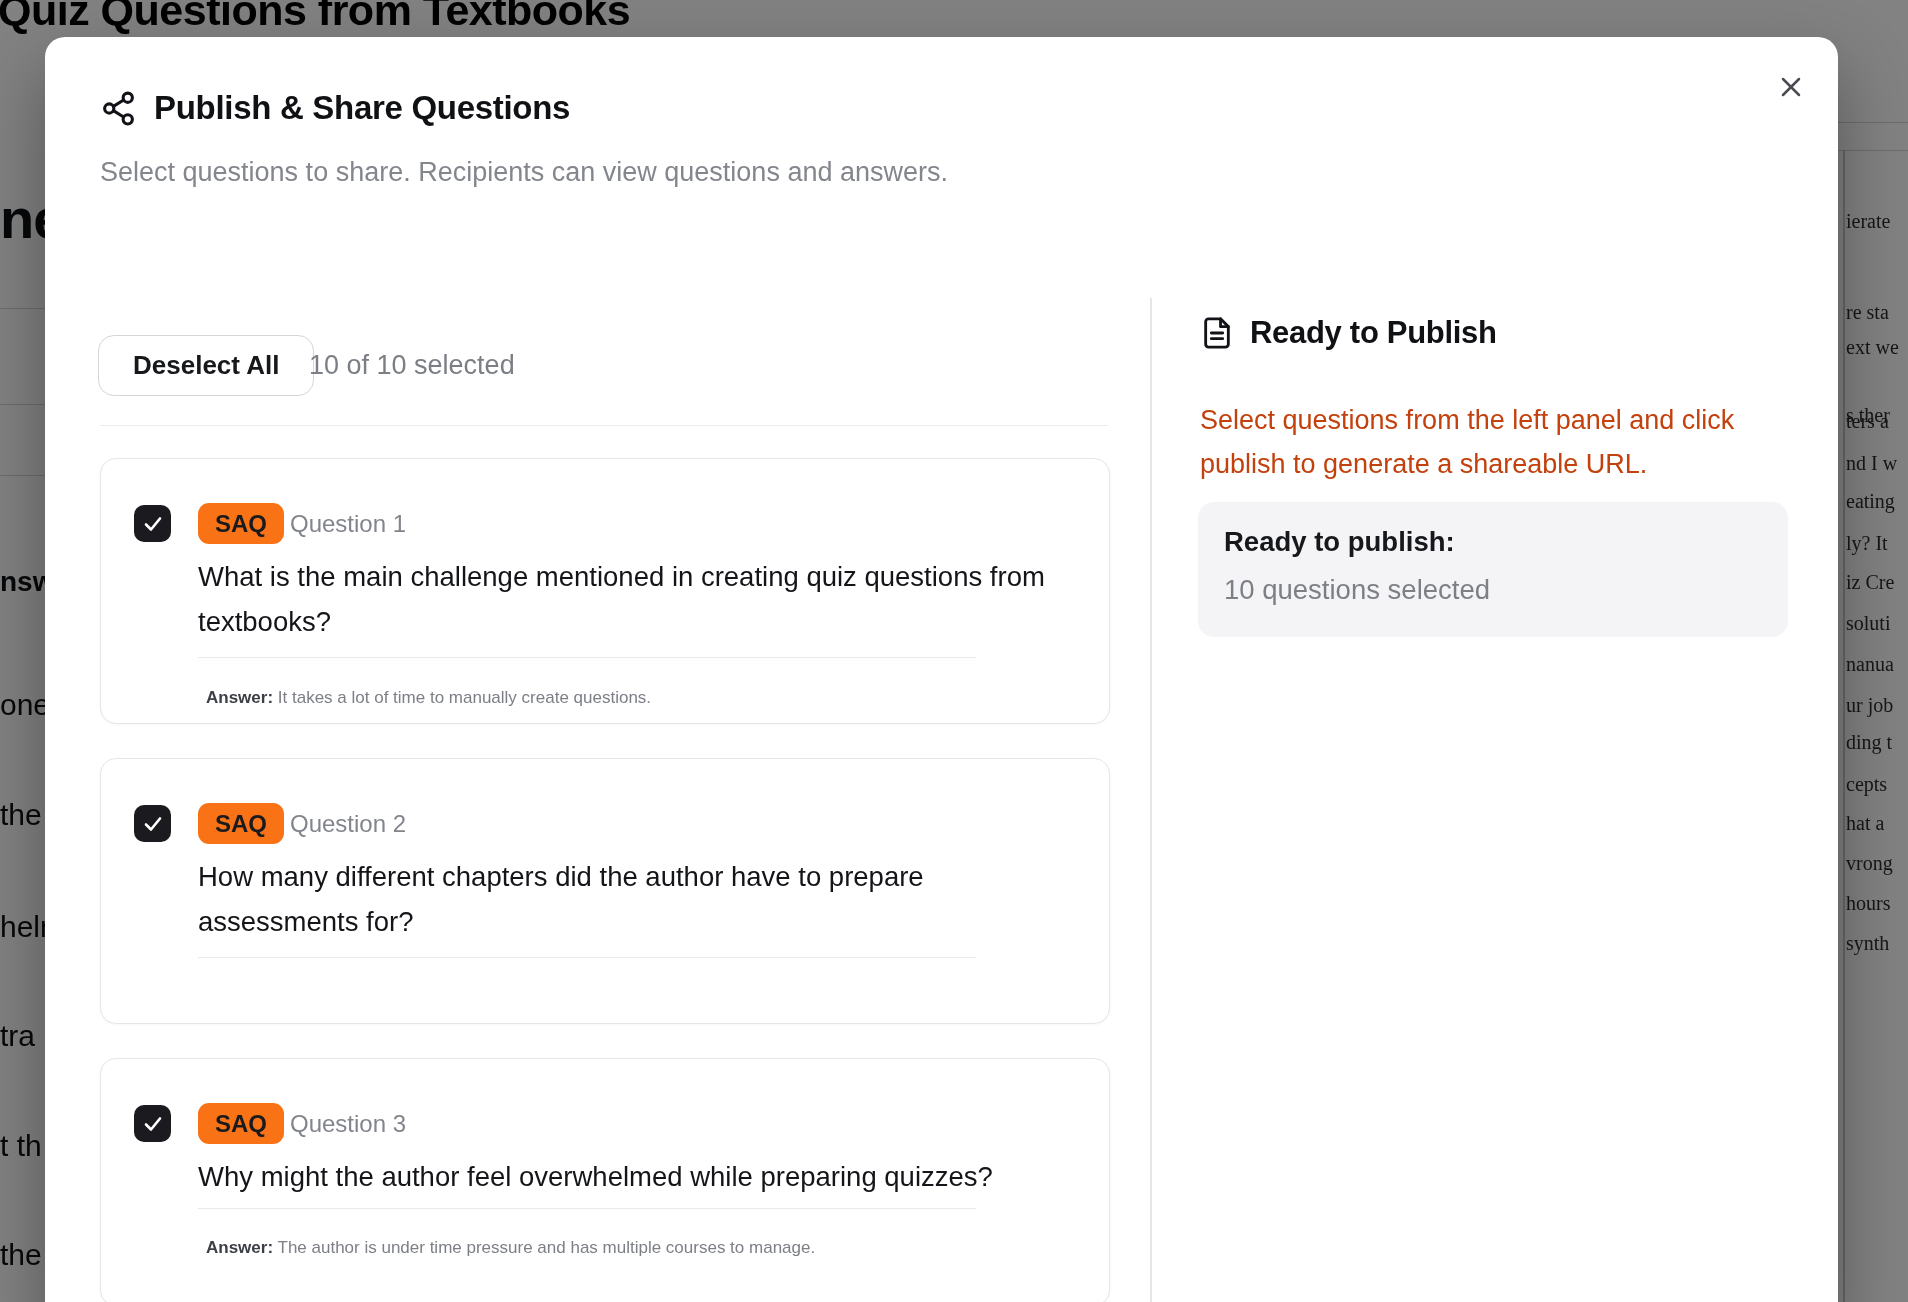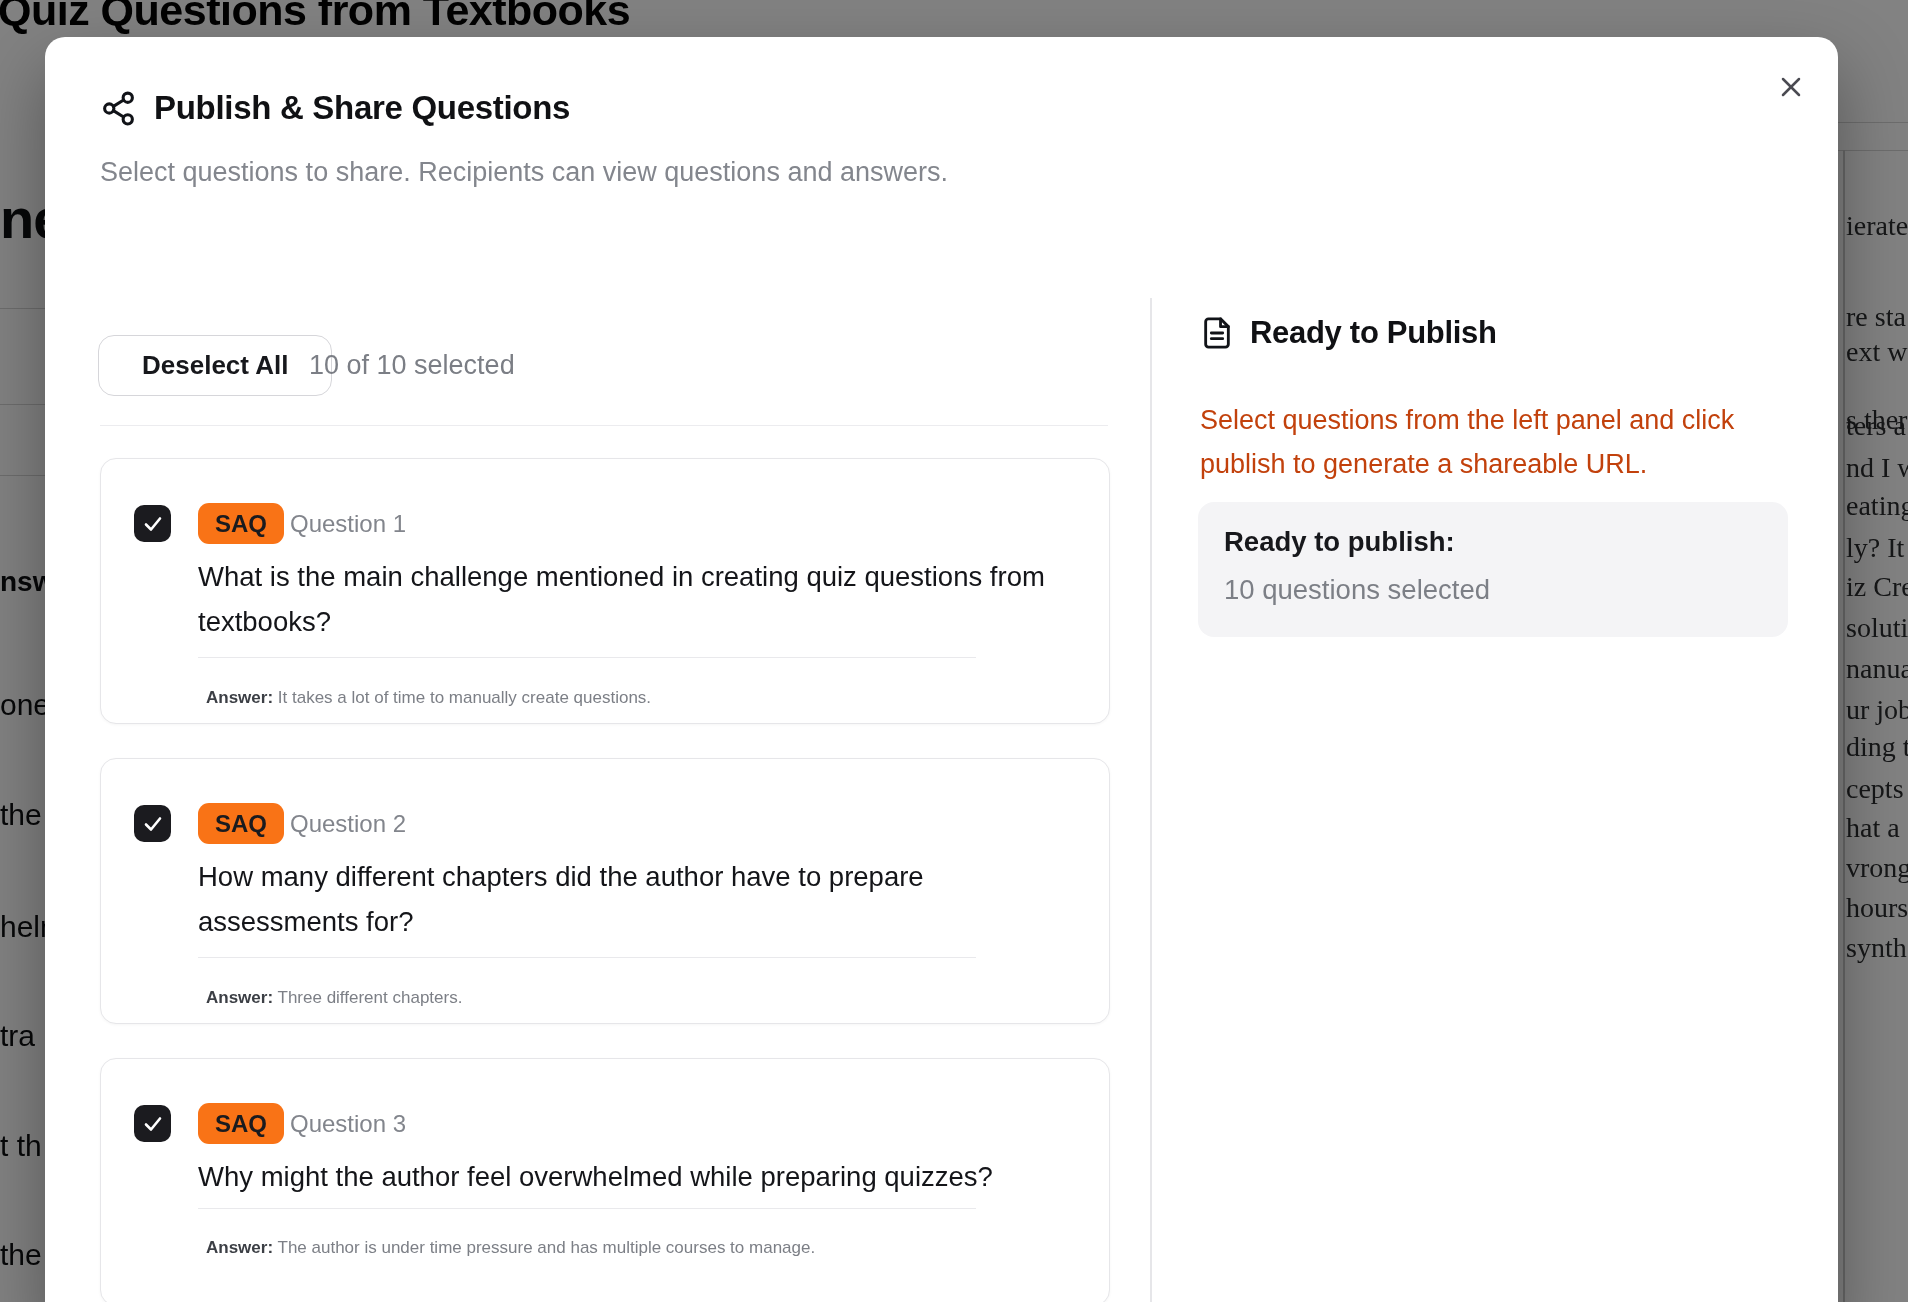--- a/index.html
+++ b/index.html
@@ -7,36 +7,36 @@
 
   
   #bg{position:absolute;inset:0;background:#fff;z-index:0;}
   .bg-title{position:absolute;left:-2px;top:-14px;font-size:43px;font-weight:800;
     color:#050505;letter-spacing:-0.5px;white-space:nowrap;}
   .bg-hline{position:absolute;height:1px;background:#d6d6d6;}
   .bg-vline{position:absolute;left:1843px;top:150px;bottom:0;width:2px;background:#cccccc;}
   .bg-frag-left{position:absolute;left:0;font-size:30px;font-weight:500;color:#0f1013;white-space:nowrap;}
   .bg-frag-left.big{font-size:56px;font-weight:700;letter-spacing:-1px;}
   .bg-frag-left.bold{font-size:28px;font-weight:700;}
-  .bg-frag-right{position:absolute;left:1846px;font-size:28px;font-weight:400;
+  .bg-frag-right{position:absolute;left:1846px;font-size:20px;font-weight:400;
     font-family:"Liberation Serif",serif;color:#2c2e30;white-space:nowrap;}
 
   
   #overlay{position:absolute;inset:0;background:rgba(0,0,0,0.49);z-index:1;}
 
   
   #modal{position:absolute;left:45px;top:37px;width:1793px;height:1290px;background:#fff;
     border-radius:20px;z-index:2;box-shadow:0 30px 70px rgba(0,0,0,0.35);}
   .close-btn{position:absolute;left:1726px;top:30px;width:40px;height:40px;display:flex;
     align-items:center;justify-content:center;cursor:pointer;}
   .m-header{position:absolute;left:55px;top:52px;display:flex;align-items:center;gap:17px;}
   .m-title{font-size:33px;font-weight:700;color:#101114;letter-spacing:-0.3px;white-space:nowrap;}
   .m-subtitle{position:absolute;left:55px;top:120px;font-size:27px;color:#83868d;white-space:nowrap;}
 
-  .deselect-btn{position:absolute;left:53px;top:298px;height:61px;padding:0 43px;
+  .deselect-btn{position:absolute;left:53px;top:298px;height:61px;padding:0 34px;
     background:#fff;border:1.5px solid #d6d6da;border-radius:16px;font-size:26px;font-weight:600;
     color:#17181c;display:flex;align-items:center;cursor:pointer;font-family:inherit;}
   .sel-count{position:absolute;left:264px;top:298px;height:61px;line-height:61px;
     font-size:27px;color:#7b7e85;white-space:nowrap;}
   .toolbar-divider{position:absolute;left:55px;top:388px;width:1008px;height:1px;background:#ececef;}
 
   .card{position:absolute;left:55px;width:1008px;background:#fff;border:1.5px solid #e6e6e9;
     border-radius:16px;box-shadow:0 1px 3px rgba(0,0,0,0.04);}
   .card1{top:421px;height:264px;}
   .card2{top:721px;height:264px;}
@@ -163,24 +163,20 @@
       <span>
         <svg width="24" height="24" viewBox="0 0 24 24" fill="none" stroke="#fff" stroke-width="2.6" stroke-linecap="round" stroke-linejoin="round">
             <polyline points="5 12.5 10 17.5 19 6.5"></polyline>
           </svg>
       </span>
     </span>
     <span class="badge">SAQ</span>
     <span class="qlabel">Question 2</span>
     <div class="qtext">How many different chapters did the author have to prepare assessments for?</div>
     <div class="qdivider"></div>
-    <div class="answer">
-      <span class="ans-label">Answer:</span>
-      <span class="ans-text">Three different chapters.</span>
-    </div>
   </div>
 
   <div class="card card3">
     <span class="checkbox">
       <span>
         <svg width="24" height="24" viewBox="0 0 24 24" fill="none" stroke="#fff" stroke-width="2.6" stroke-linecap="round" stroke-linejoin="round">
             <polyline points="5 12.5 10 17.5 19 6.5"></polyline>
           </svg>
       </span>
     </span>

